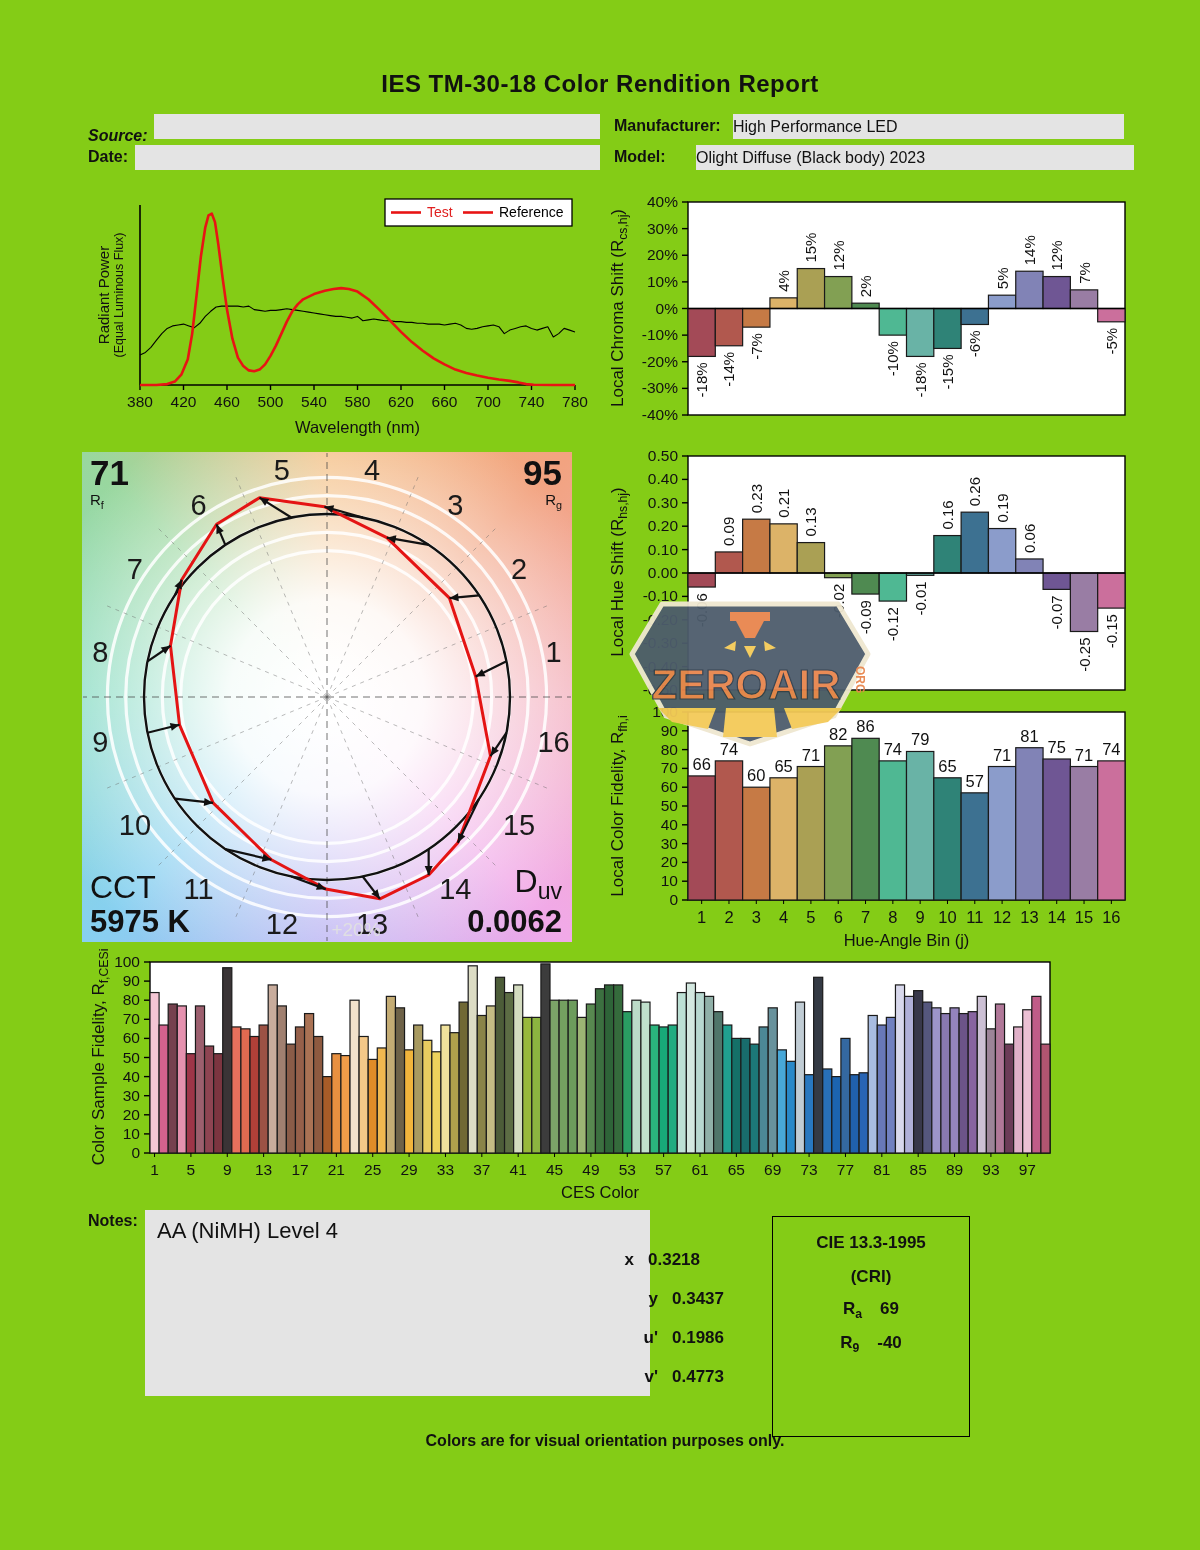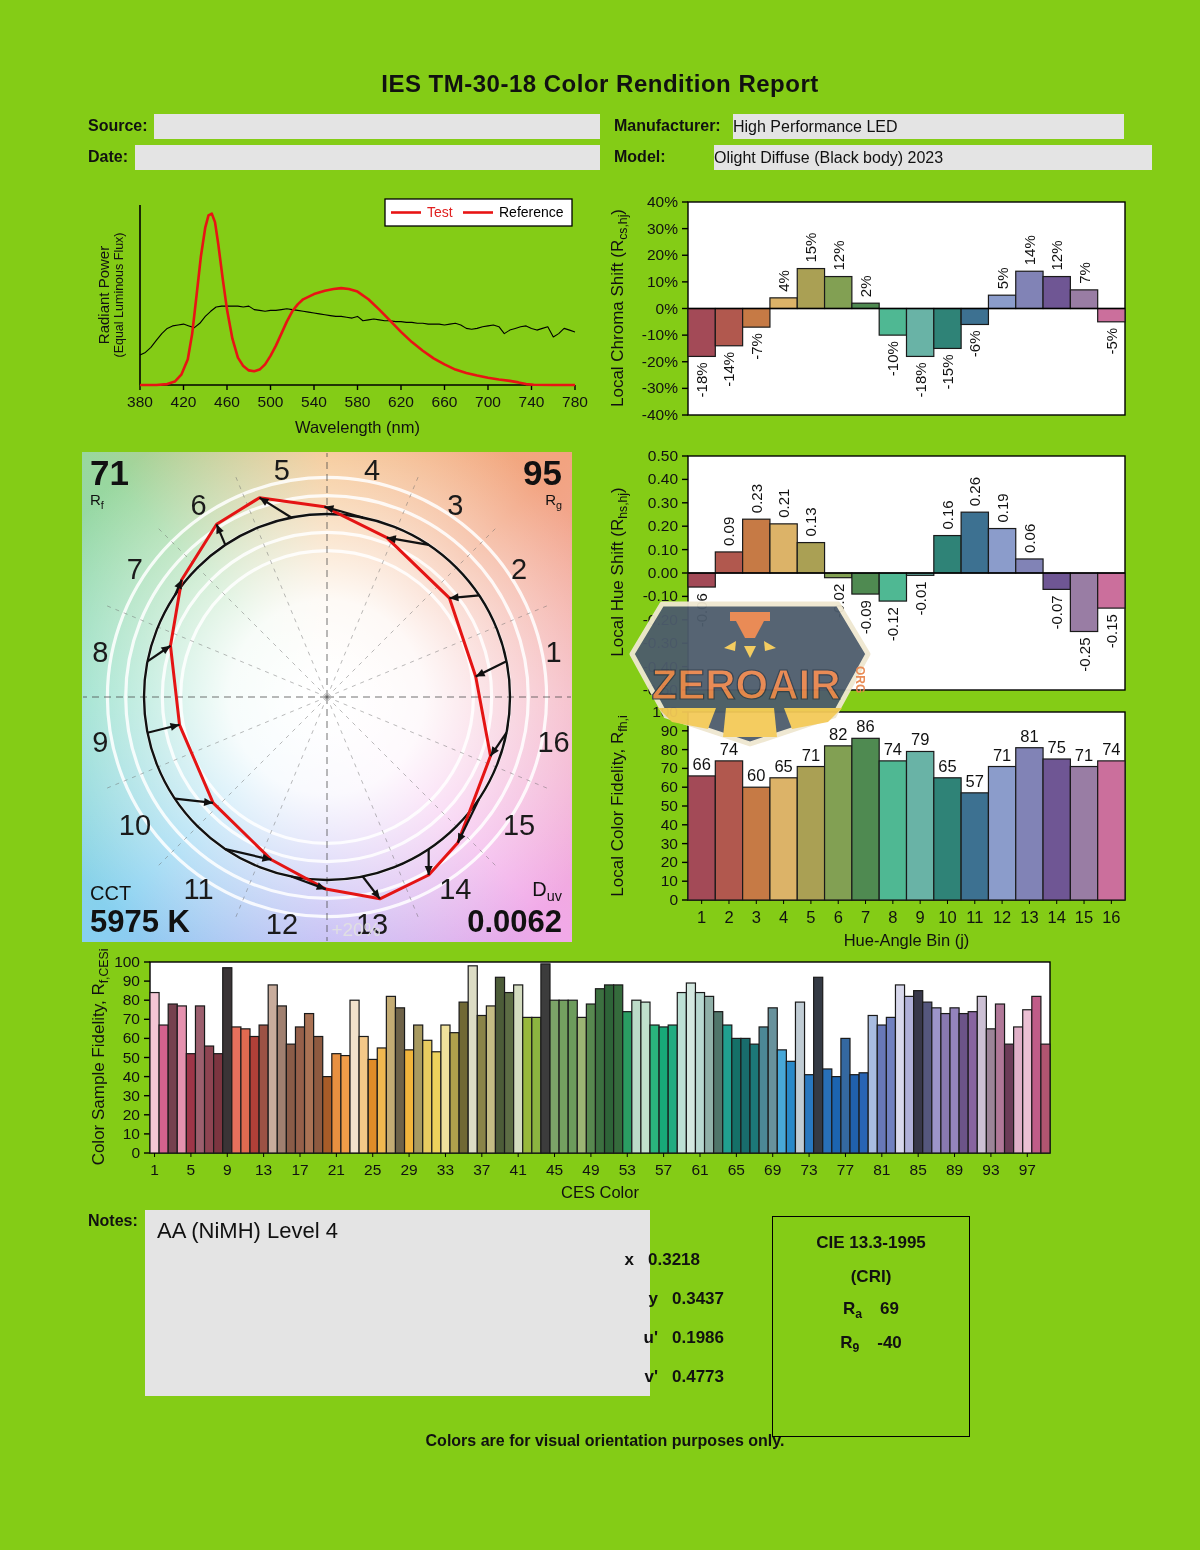--- a/index.html
+++ b/index.html
@@ -12,49 +12,49 @@
   .vlab{position:absolute;display:flex;align-items:center;justify-content:center;
         transform:rotate(-90deg);font-size:17px;white-space:nowrap;color:#111;}
   sub{font-size:.72em;}
   #cvg{left:82px;top:452px;width:490px;height:490px;
     background:
       radial-gradient(circle at 50% 50%, #ffffff 6%, rgba(255,255,255,.93) 28%, rgba(255,255,255,.45) 58%, rgba(255,255,255,0) 88%),
       conic-gradient(from 0deg, #f3bc7e, #f2a380 45deg, #f3afbd 90deg, #f1a9e8 135deg, #b7aef2 180deg, #87d0f0 225deg, #89dcc4 270deg, #99d79e 315deg, #f3bc7e 360deg);}
   .cvg-corner{position:absolute;line-height:1.08;}
   .cvg-big{font-size:35px;font-weight:bold;}
   .cvg-sm{font-size:15px;}
-  .cvg-md{font-size:20px;}
+  .cvg-md{font-size:32px;}
   .cvg-val{font-size:31px;font-weight:bold;}
   #notesbox{left:145px;top:1210px;width:505px;height:186px;background:#e4e4e4;font-size:22px;padding:8px 12px;box-sizing:border-box;}
   .chromarow{position:absolute;font-size:17px;font-weight:bold;width:160px;}
   .chromarow .cl{display:inline-block;width:28px;text-align:right;}
   .chromarow .cv{display:inline-block;margin-left:14px;}
   #cribox{left:772px;top:1216px;width:198px;height:221px;border:1.5px solid #000;box-sizing:border-box;text-align:center;}
   #cribox .t{font-size:17px;font-weight:bold;margin-top:16px;}
   #cribox .s{font-size:17px;font-weight:bold;margin-top:14px;}
   .crirow{font-size:17px;font-weight:bold;margin-top:12px;text-align:center;}
   .crirow .val{display:inline-block;margin-left:18px;}
   #footer{left:85px;top:1432px;width:1040px;text-align:center;font-size:16px;font-weight:bold;}
   svg text{font-family:"Liberation Sans",sans-serif;}
 </style>
 </head>
 <body>
 
 <div id="page">
 
   <div id="title" class="abs">IES TM-30-18 Color Rendition Report</div>
 
-  <div class="abs fieldlabel" style="left:88px;top:117px;">Source:</div>
+  <div class="abs fieldlabel" style="left:88px;top:127px;font-style:italic;">Source:</div>
   <div class="abs fieldbox" style="left:154px;top:114px;width:446px;"></div>
   <div class="abs fieldlabel" style="left:614px;top:117px;">Manufacturer:</div>
   <div class="abs fieldbox" style="left:733px;top:114px;width:391px;">High Performance LED</div>
   <div class="abs fieldlabel" style="left:88px;top:148px;">Date:</div>
   <div class="abs fieldbox" style="left:135px;top:145px;width:465px;"></div>
   <div class="abs fieldlabel" style="left:614px;top:148px;">Model:</div>
-  <div class="abs fieldbox" style="left:714px;top:145px;width:438px;">Olight Diffuse (Black body) 2023</div>
+  <div class="abs fieldbox" style="left:696px;top:145px;width:438px;">Olight Diffuse (Black body) 2023</div>
 
   <div class="abs" style="left:85px;top:190px;width:515px;height:255px;">
     <svg id="svg-spd" width="515" height="255" viewBox="0 0 515 255">
         <line x1="55" y1="15" x2="55" y2="195" stroke="#000" stroke-width="1.6"></line>
         <line x1="55" y1="195" x2="490" y2="195" stroke="#000" stroke-width="1.6"></line>
         <line x1="55" y1="195" x2="55" y2="200" stroke="#000" stroke-width="1.4"></line>
         <text x="55" y="217" font-size="15.5" text-anchor="middle" fill="#111">380</text>
         <line x1="98.5" y1="195" x2="98.5" y2="200" stroke="#000" stroke-width="1.4"></line>
         <text x="98.5" y="217" font-size="15.5" text-anchor="middle" fill="#111">420</text>
         <line x1="142" y1="195" x2="142" y2="200" stroke="#000" stroke-width="1.4"></line>

